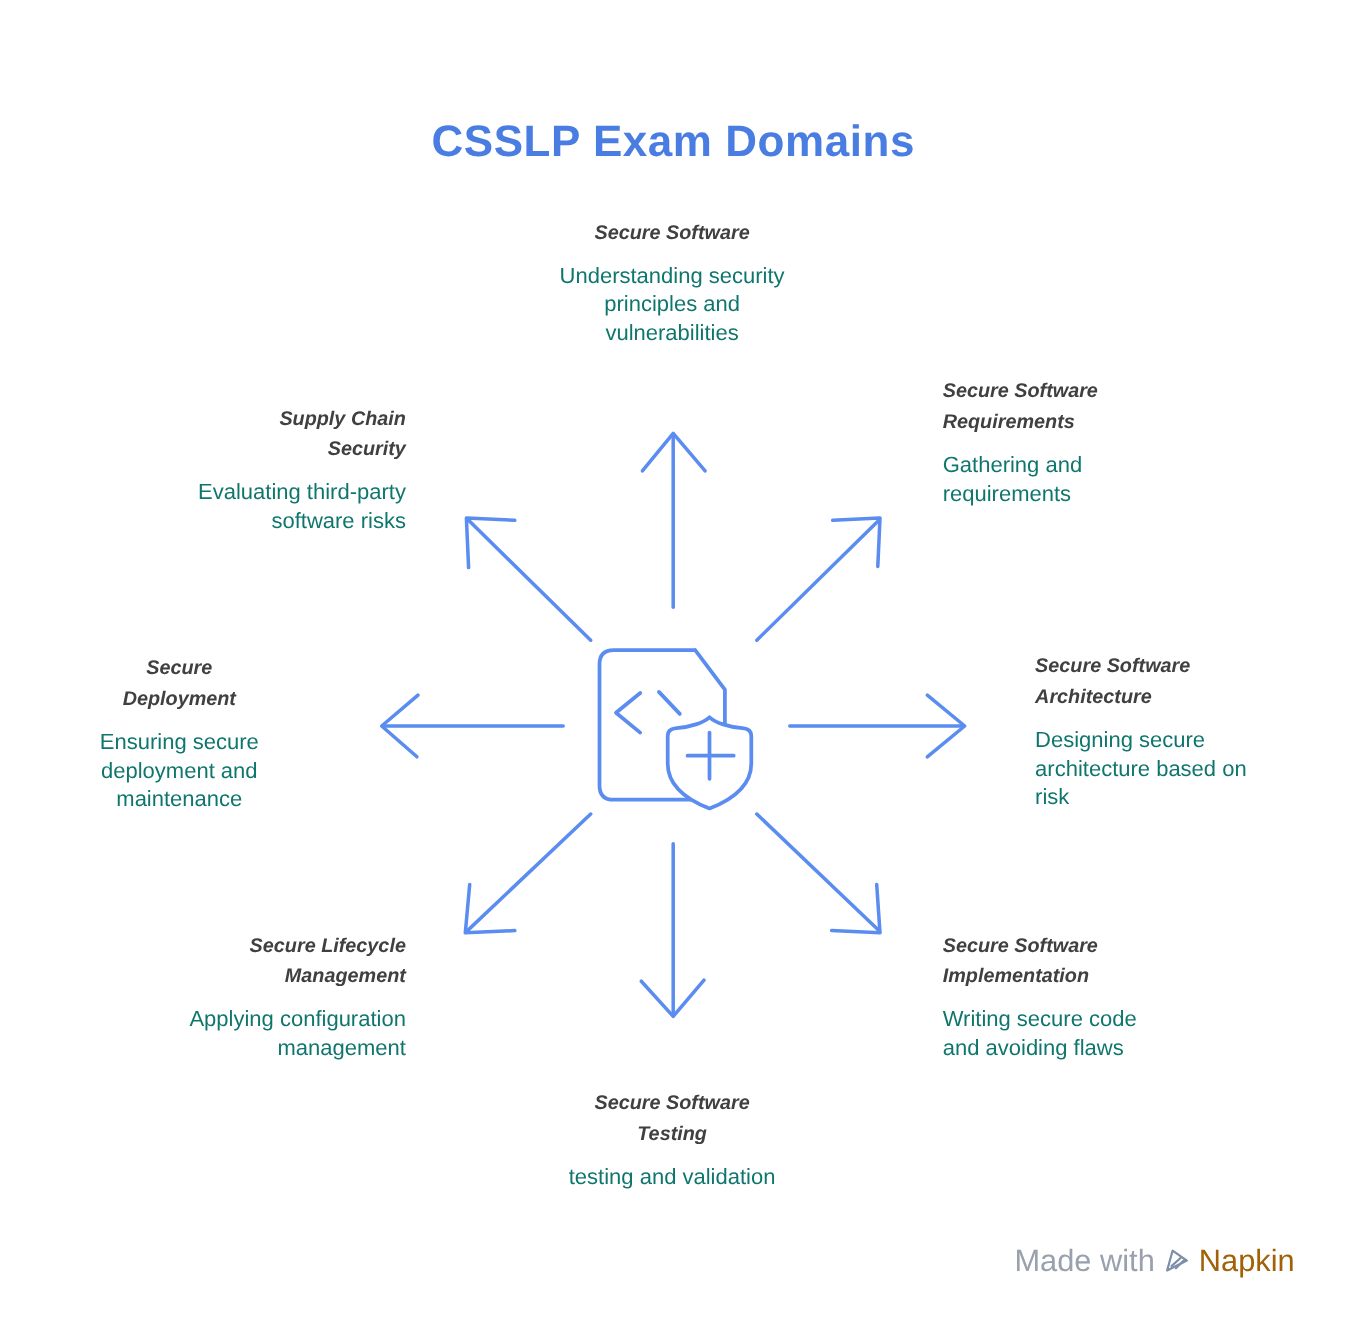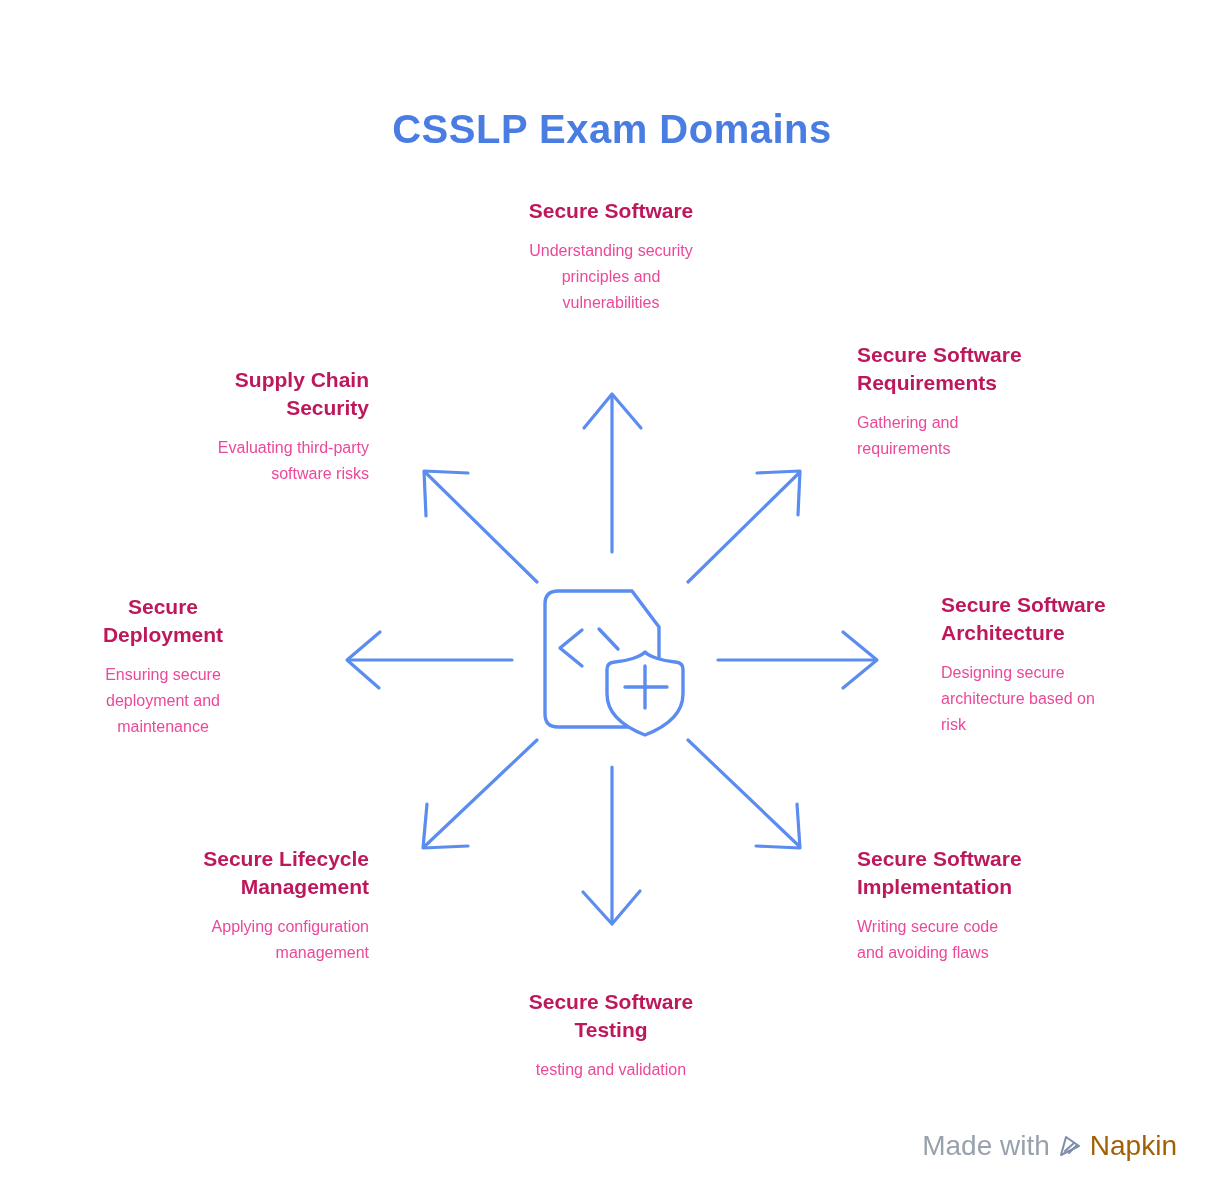--- a/index.html
+++ b/index.html
@@ -17,27 +17,28 @@
     font-size:40px; font-weight:bold;
     color:#4a7de2;
     letter-spacing:0.5px;
     margin-top:15px;
   }
   .arrow-layer{
     position:absolute; left:0; top:0;
   }
   .domain{ position:absolute; }
   .domain .h{
-    font-size:21px; font-weight:bold; line-height:28px;
-    color:#be185d;
+    font-size:18px; font-weight:bold; line-height:28px;
+    color:#404040;
+    font-style:italic;
   }
   .domain .d{
     margin-top:13px;
-    font-size:16px; line-height:26px;
-    color:#ec4899;
+    font-size:20px; line-height:26px;
+    color:#0f766e;
   }
   .pos-top          {left:461px; top:197px;  width:300px; text-align:center;}
   .pos-top-right    {left:857px; top:341px;  width:250px; text-align:left;}
   .pos-right        {left:941px; top:591px;  width:250px; text-align:left;}
   .pos-bottom-right {left:857px; top:845px;  width:250px; text-align:left;}
   .pos-bottom       {left:461px; top:988px;  width:300px; text-align:center;}
   .pos-bottom-left  {left:69px;  top:845px;  width:300px; text-align:right;}
   .pos-left         {left:43px;  top:593px;  width:240px; text-align:center;}
   .pos-top-left     {left:129px; top:366px;  width:240px; text-align:right;}
   .watermark{

